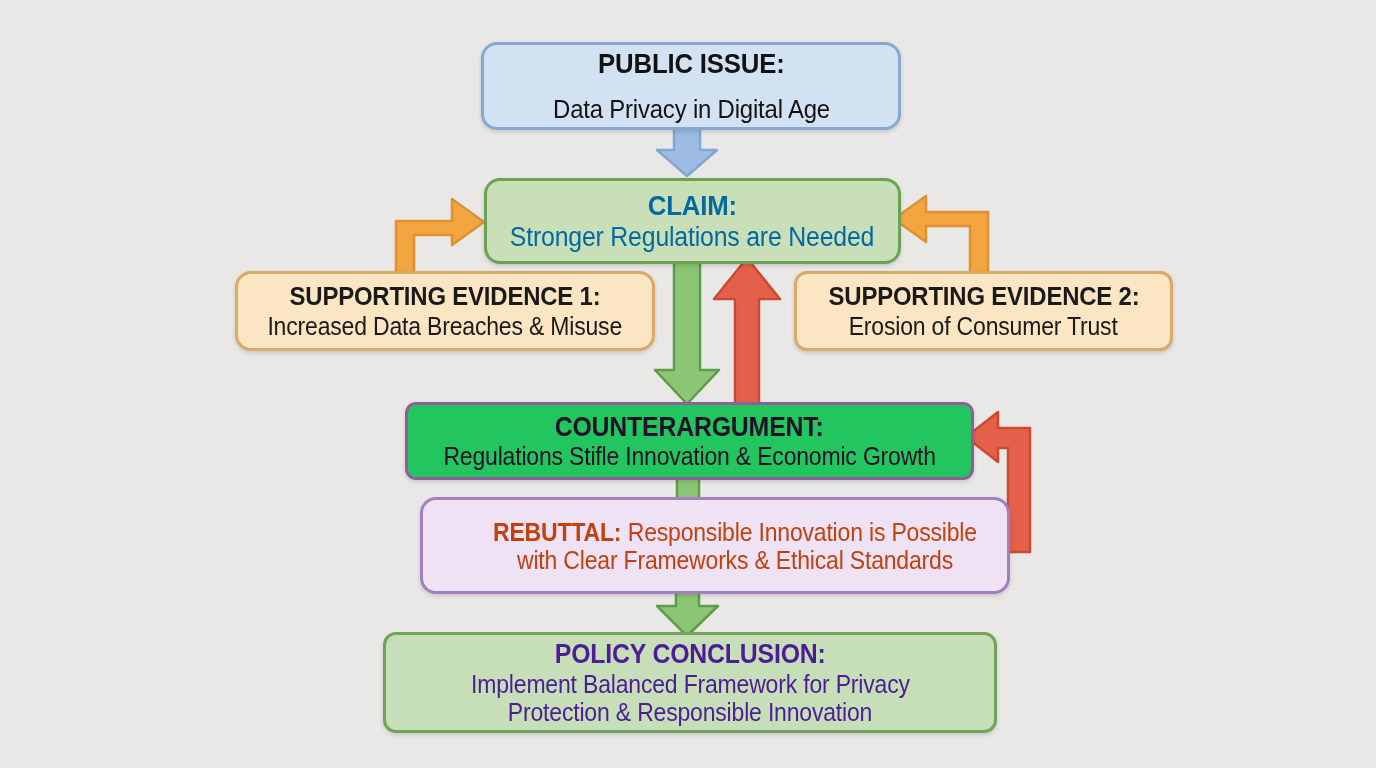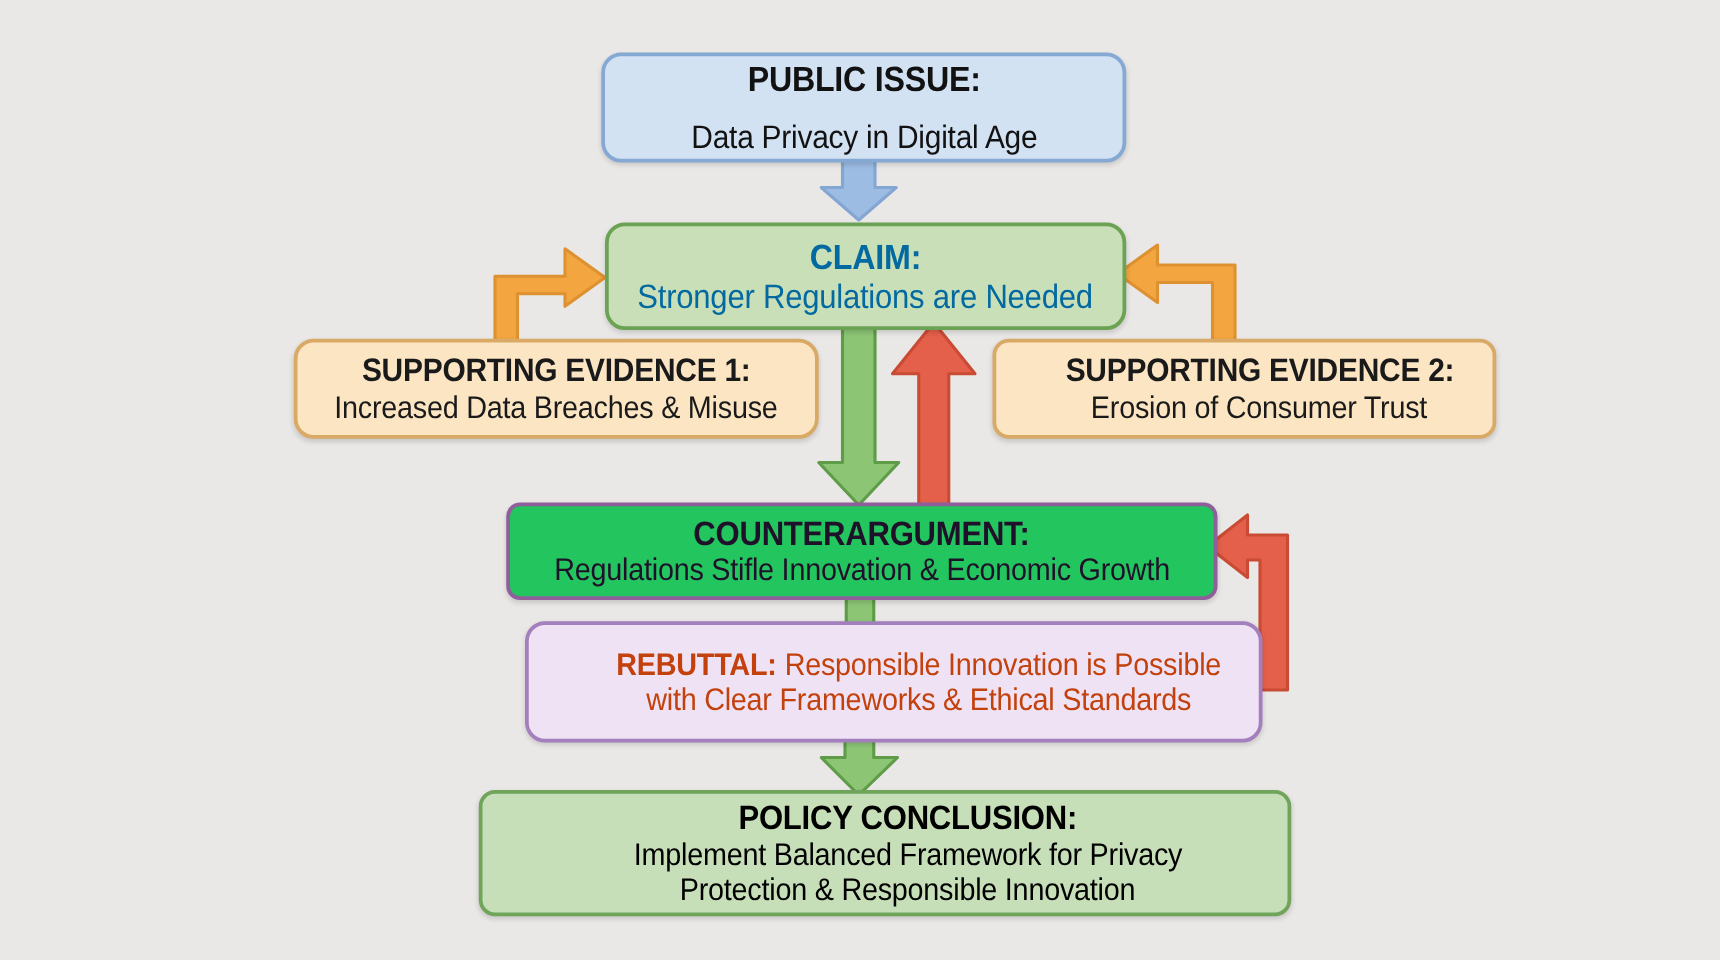--- a/index.html
+++ b/index.html
@@ -75,34 +75,34 @@
   <div class="box" id="claim" style="background-color: rgb(201, 223, 184); border-color: rgb(107, 162, 84); color: #0369a1;">
     <span class="tline t-bold title">CLAIM:</span>
     <span class="tline sub">Stronger Regulations are Needed</span>
   </div>
 
   <div class="box" id="evidence1" style="background-color: rgb(251, 229, 195); border-color: rgb(217, 169, 102); color: rgb(26, 26, 26);">
     <span class="tline t-bold title">SUPPORTING EVIDENCE 1:</span>
     <span class="tline sub">Increased Data Breaches &amp; Misuse</span>
   </div>
 
-  <div class="box" id="evidence2" style="background-color: rgb(251, 229, 195); border-color: rgb(217, 169, 102); color: rgb(26, 26, 26); padding-left: 24px;">
+  <div class="box" id="evidence2" style="background-color: rgb(251, 229, 195); border-color: rgb(217, 169, 102); color: rgb(26, 26, 26);">
     <span class="tline t-bold title">SUPPORTING EVIDENCE 2:</span>
     <span class="tline sub">Erosion of Consumer Trust</span>
   </div>
 
   <div class="box" id="counterargument" style="background-color: #22c55e; border-color: rgb(143, 95, 156); color: rgb(32, 17, 42);">
     <span class="tline t-bold title">COUNTERARGUMENT:</span>
     <span class="tline sub">Regulations Stifle Innovation &amp; Economic Growth</span>
   </div>
 
   <div class="box" id="rebuttal" style="background-color: rgb(240, 226, 245); border-color: rgb(163, 127, 189); color: #c2410c; padding-left: 39px;">
     <span class="tline sub"><span class="lbl">REBUTTAL:</span><span>Responsible Innovation is Possible</span></span>
     <span class="tline sub">with Clear Frameworks &amp; Ethical Standards</span>
   </div>
 
-  <div class="box" id="policy" style="background-color: rgb(199, 223, 184); border-color: rgb(111, 164, 90); color: #000000; padding-left: 36px;">
+  <div class="box" id="policy" style="background-color: rgb(199, 223, 184); border-color: rgb(111, 164, 90); color: #4c1d95;">
     <span class="tline t-bold title">POLICY CONCLUSION:</span>
     <span class="tline sub">Implement Balanced Framework for Privacy</span>
     <span class="tline sub">Protection &amp; Responsible Innovation</span>
   </div>
 
 </div>
 
 </body></html>

